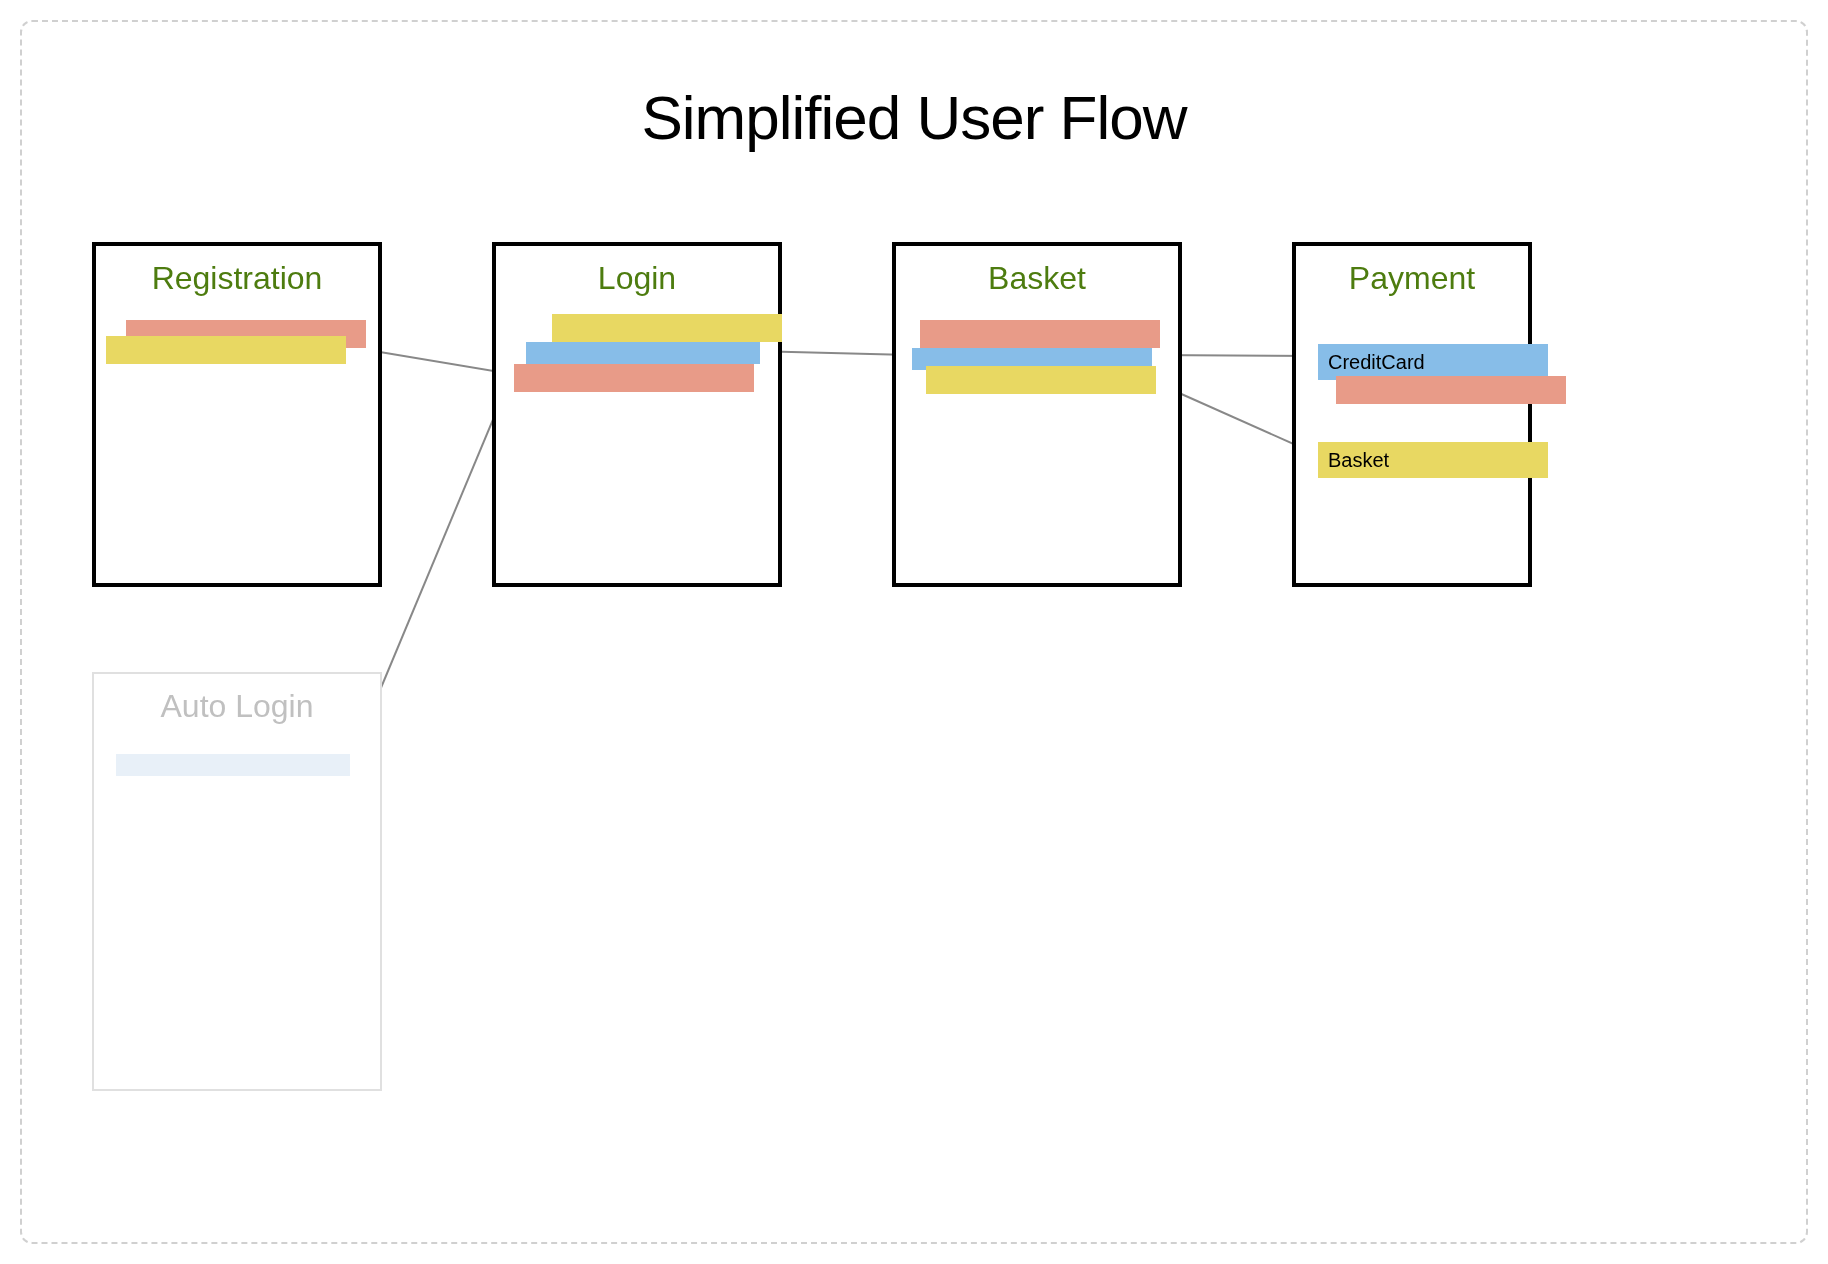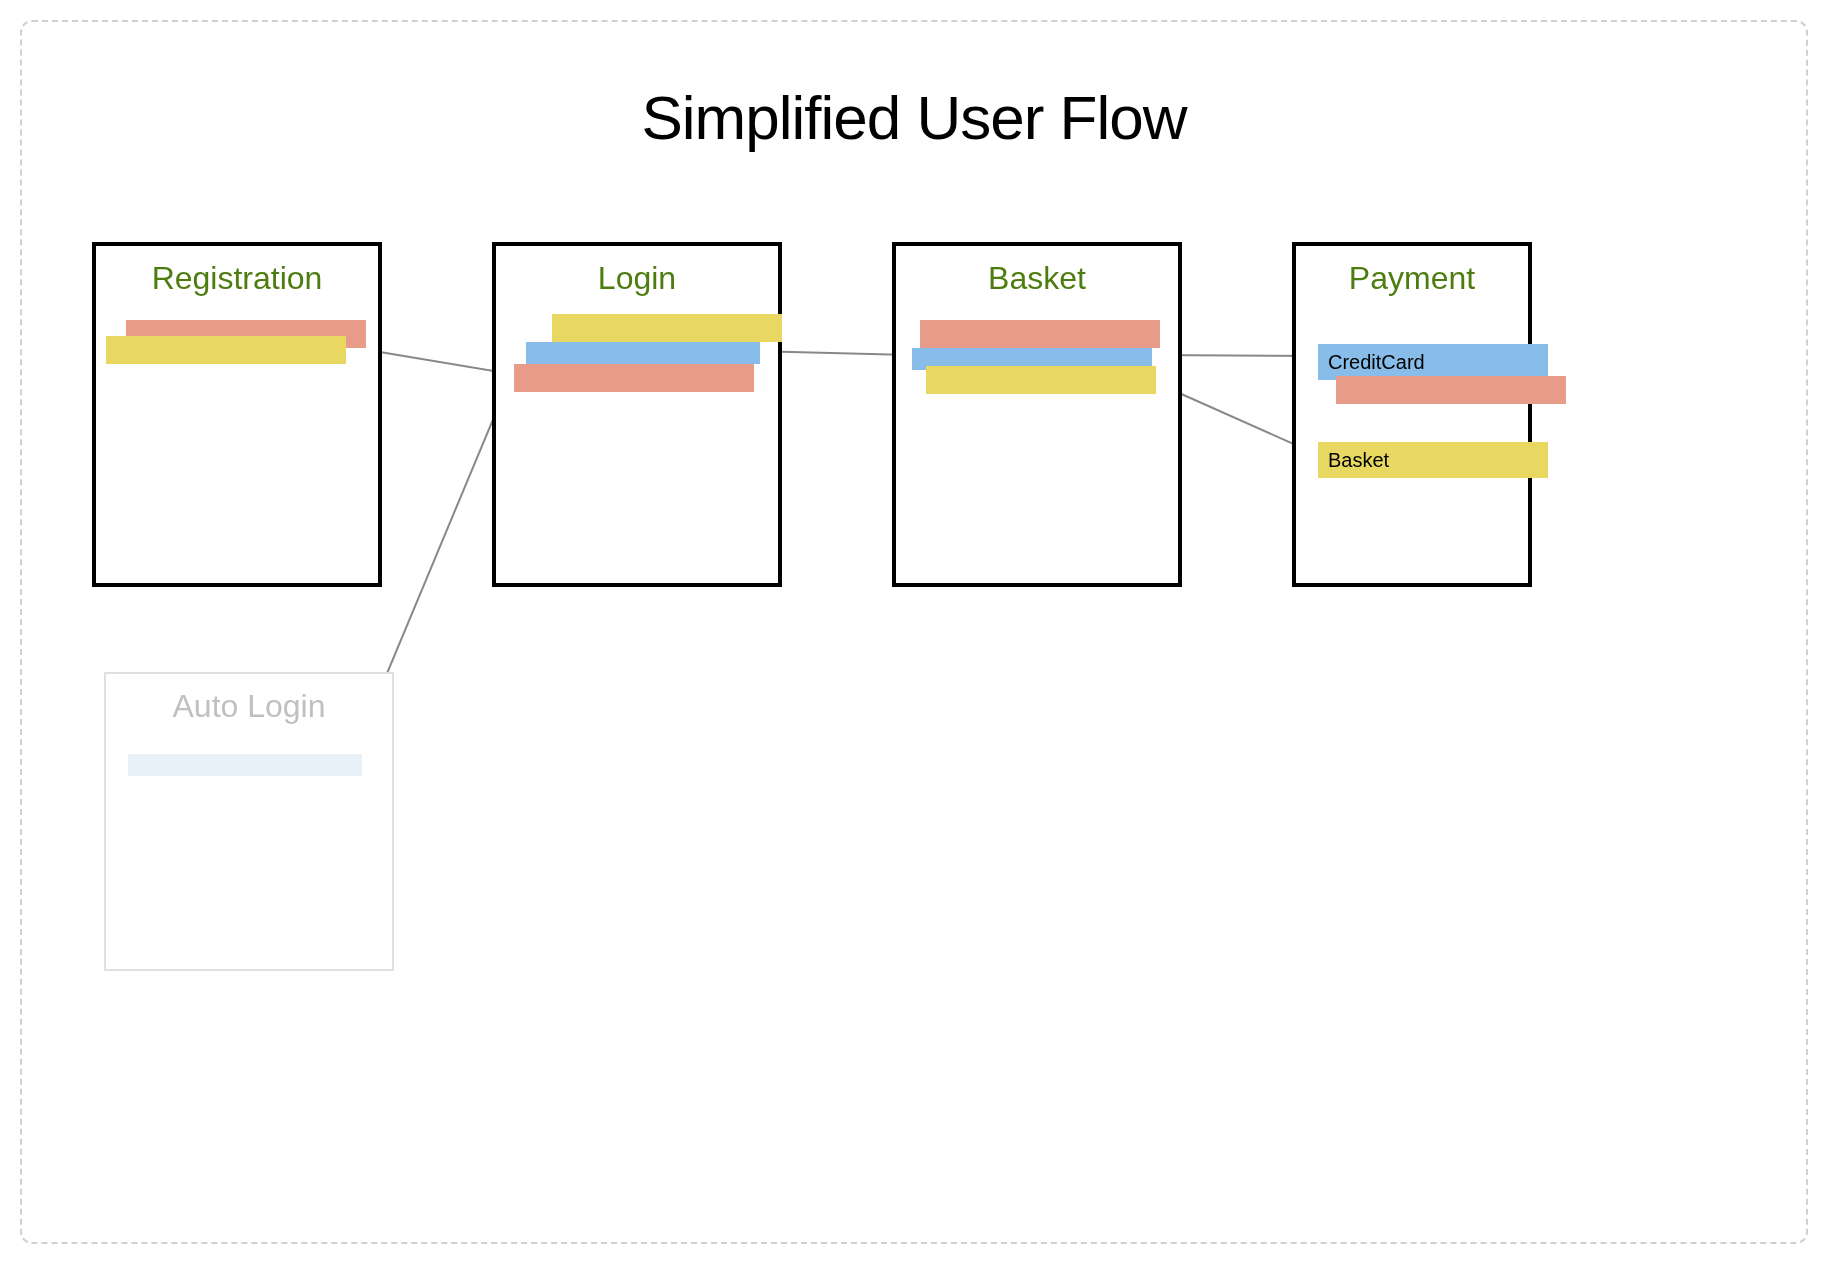--- a/index.html
+++ b/index.html
@@ -124,17 +124,17 @@
     <div class="stage-label">Payment</div>
   <div class="bar tall" style="left: 22px; top: 98px; width: 230px; height: 36px; background: rgb(135, 189, 232); padding-left: 18px;">
         <span class="bar-label">CreditCard</span>
       </div>
       <div class="bar" style="left: 40px; top: 130px; width: 230px; height: 28px; background: rgb(232, 155, 136);"></div>
       <div class="bar tall" style="left: 22px; top: 196px; width: 230px; height: 36px; background: rgb(232, 216, 98);">
         <span class="bar-label">Basket</span>
       </div>
     </div>
 
-  <div class="stage-box faded" style="left: 70px; top: 650px; width: 290px; height: 299px; margin-left: 12px;">
+  <div class="stage-box faded" style="left: 70px; top: 650px; width: 290px; height: 419px;">
     <div class="stage-label faded">Auto Login</div>
   <div class="bar thin" style="left: 22px; top: 80px; width: 234px; height: 22px; background: rgb(232, 240, 248);"></div>
     </div>
 </div>
 
 </body></html>

